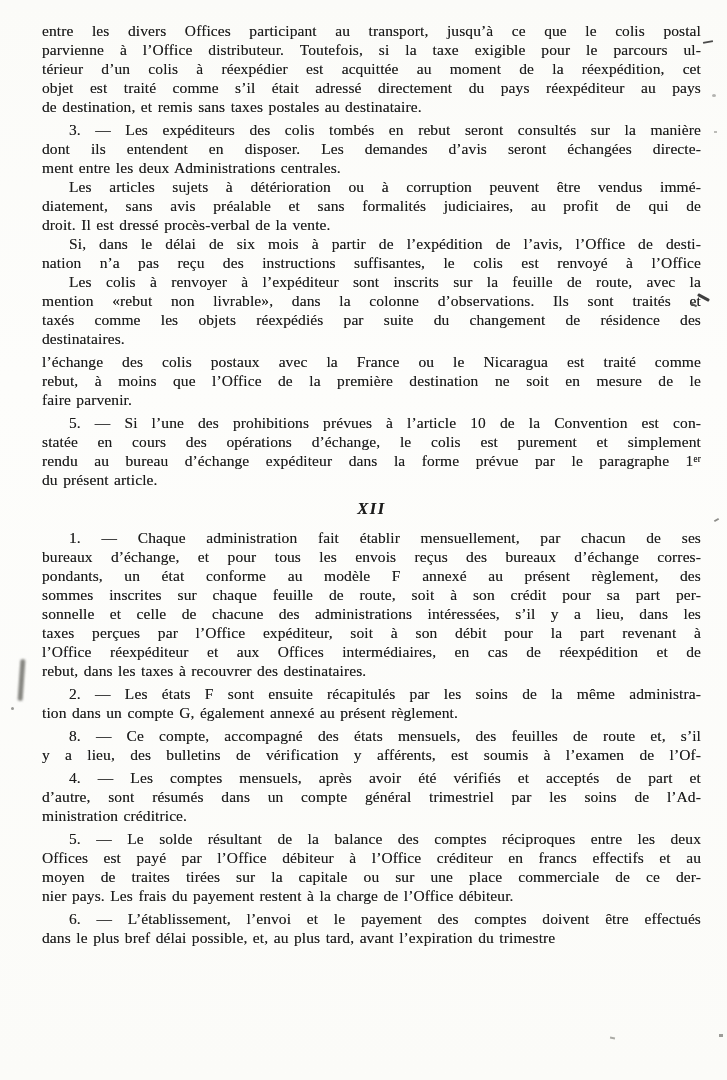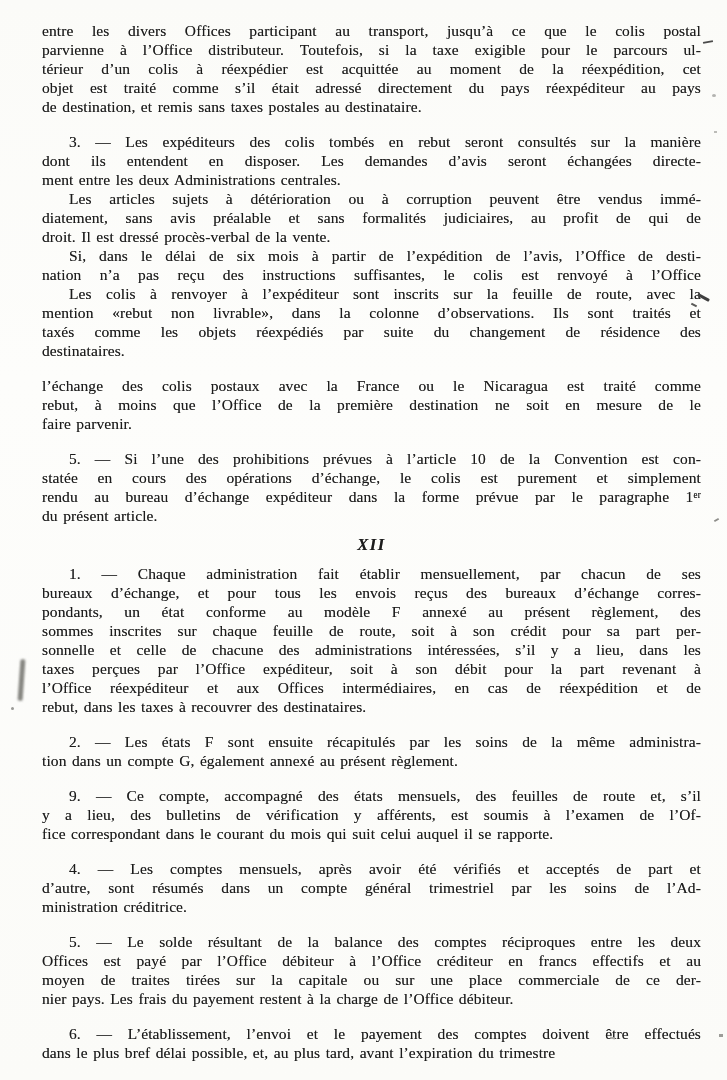--- a/index.html
+++ b/index.html
@@ -24,21 +24,21 @@
     text-align:justify;
     letter-spacing:0.1px;
     word-spacing:1.5px;
     text-shadow:0 0 0.5px rgba(25,25,25,0.55);
     white-space:normal;
   }
   .line::after { content:""; display:inline-block; width:100%; }
   .line.last { text-align:left; }
   .line.last::after { content:none; }
   .line.indent { text-indent:27px; }
-  .para.spaced { margin-top:16px; }
+  .para.spaced { margin-top:4px; }
   .heading {
     font-size:16.5px;
     font-weight:bold;
     text-align:center;
     line-height:19px;
     margin:10px 0 10px 0;
     letter-spacing:1.5px;
     text-shadow:0 0 0.5px rgba(25,25,25,0.6);
     font-style:italic;
   }
@@ -105,23 +105,22 @@
       <div class="line">sonnelle et celle de chacune des administrations intéressées, s’il y a lieu, dans les</div>
       <div class="line">taxes perçues par l’Office expéditeur, soit à son débit pour la part revenant à</div>
       <div class="line">l’Office réexpéditeur et aux Offices intermédiaires, en cas de réexpédition et de</div>
       <div class="line last">rebut, dans les taxes à recouvrer des destinataires.</div>
     </div>
     <div class="para spaced">
       <div class="line indent">2. — Les états F sont ensuite récapitulés par les soins de la même administra-</div>
       <div class="line last">tion dans un compte G, également annexé au présent règlement.</div>
     </div>
     <div class="para spaced">
-      <div class="line indent">9. — Ce compte, accompagné des états mensuels, des feuilles de route et, s’il</div>
+      <div class="line indent">8. — Ce compte, accompagné des états mensuels, des feuilles de route et, s’il</div>
       <div class="line">y a lieu, des bulletins de vérification y afférents, est soumis à l’examen de l’Of-</div>
-      <div class="line last">fice correspondant dans le courant du mois qui suit celui auquel il se rapporte.</div>
     </div>
     <div class="para spaced">
       <div class="line indent">4. — Les comptes mensuels, après avoir été vérifiés et acceptés de part et</div>
       <div class="line">d’autre, sont résumés dans un compte général trimestriel par les soins de l’Ad-</div>
       <div class="line last">ministration créditrice.</div>
     </div>
     <div class="para spaced">
       <div class="line indent">5. — Le solde résultant de la balance des comptes réciproques entre les deux</div>
       <div class="line">Offices est payé par l’Office débiteur à l’Office créditeur en francs effectifs et au</div>
       <div class="line">moyen de traites tirées sur la capitale ou sur une place commerciale de ce der-</div>

